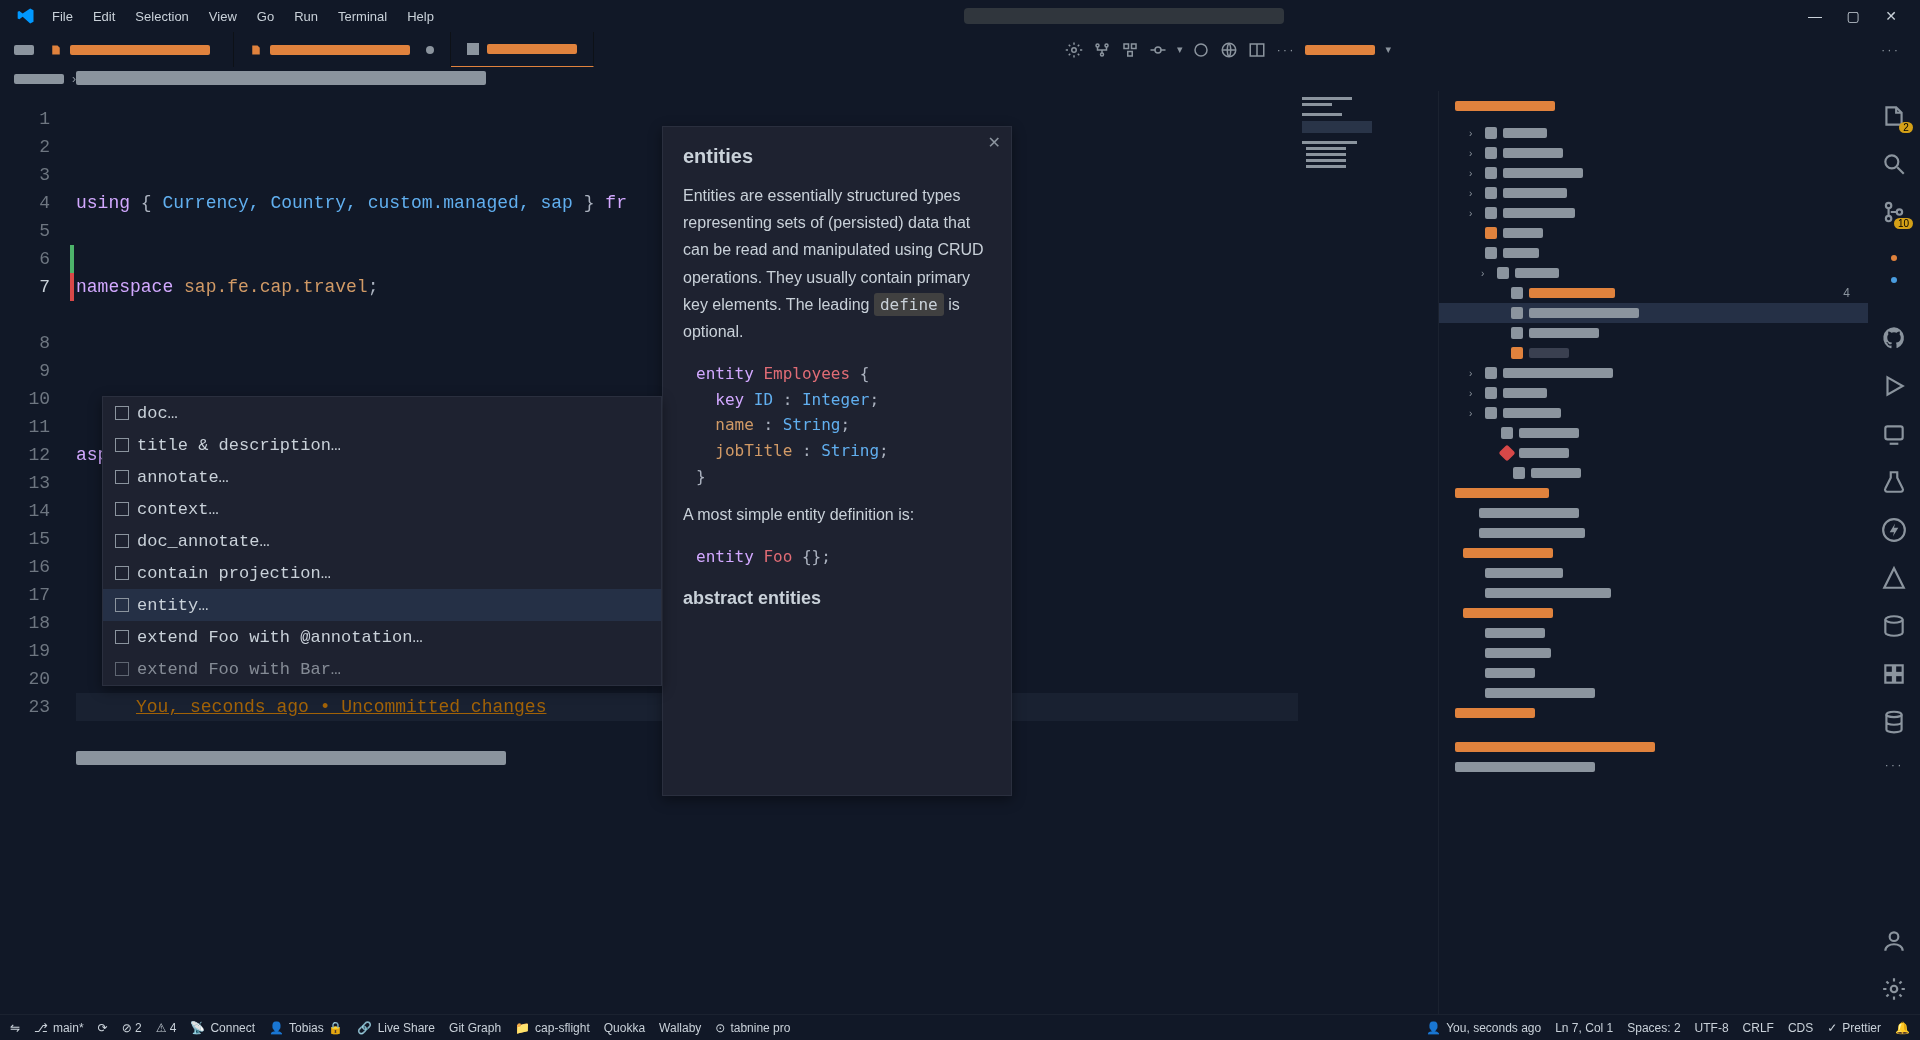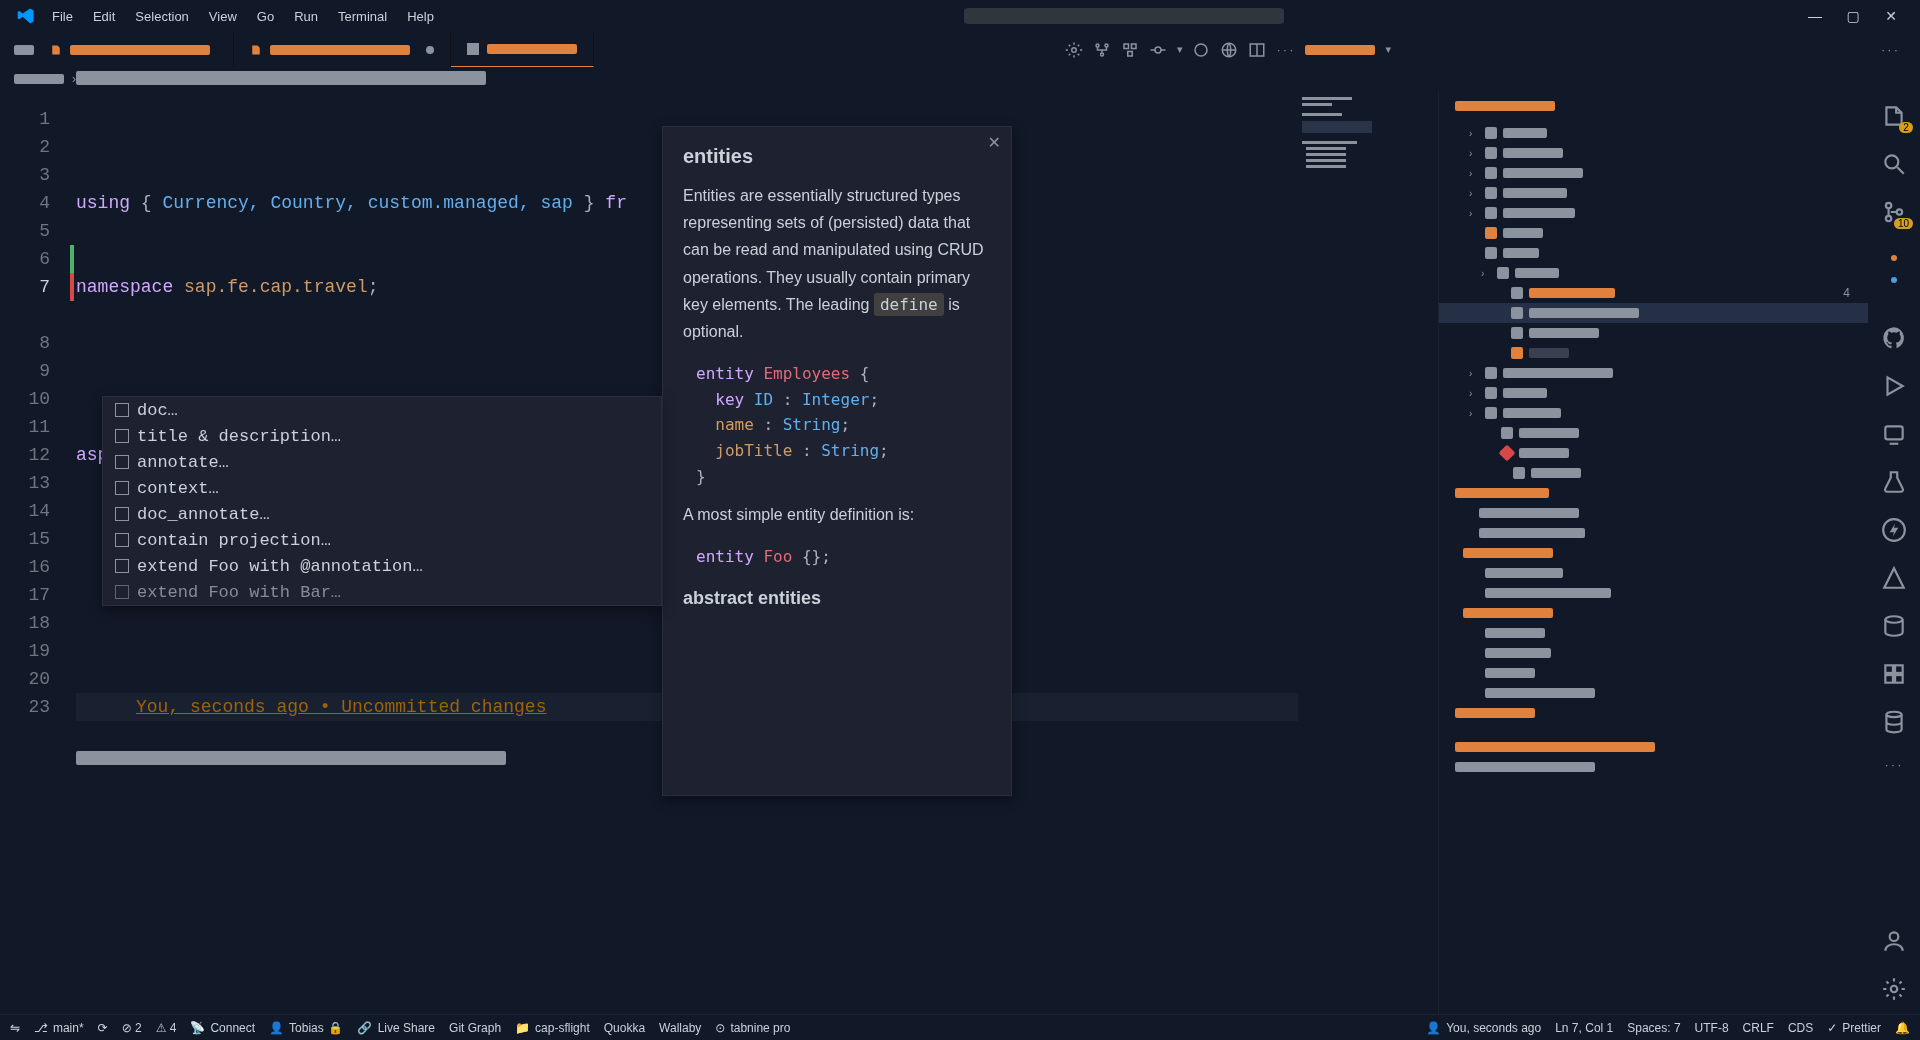--- a/index.html
+++ b/index.html
@@ -79,21 +79,21 @@
   position: absolute;
   top: 305px;
   left: 102px;
   width: 560px;
   background: #1e2230;
   border: 1px solid #2a2f3e;
   box-shadow: 0 4px 12px rgba(0,0,0,0.4);
   z-index: 10;
   font-size: 17px;
 }
-.suggest .item { padding: 1px 12px; display: flex; align-items: center; gap: 8px; height: 26px; cursor: pointer; }
+.suggest .item { padding: 16px 12px; display: flex; align-items: center; gap: 8px; height: 26px; cursor: pointer; }
 .suggest .item.active { background: #253046; }
 .suggest .sq { width: 14px; height: 14px; border: 1.5px solid #8b949e; }
 
 .doc-popup {
   position: absolute;
   top: 35px;
   left: 662px;
   width: 350px;
   height: 670px;
   background: #1e2230;
@@ -319,20 +319,24 @@
           <span>context…</span>
         </div>
       <div class="item">
           <span class="sq"></span>
           <span>doc_annotate…</span>
         </div>
       <div class="item">
           <span class="sq"></span>
           <span>contain projection…</span>
         </div>
+      <div class="item active">
+          <span class="sq"></span>
+          <span>entity…</span>
+        </div>
       <div class="item">
           <span class="sq"></span>
           <span>extend Foo with @annotation…</span>
         </div>
       <div class="item" style="opacity:0.6">
           <span class="sq"></span>
           <span>extend Foo with Bar…</span>
         </div>
     </div>
 
@@ -608,19 +612,19 @@
   <span class="sb">👤 <span>Tobias</span> <span>🔒</span></span>
   <span class="sb">🔗 <span>Live Share</span></span>
   <span class="sb">Git Graph</span>
   <span class="sb">📁 <span>cap-sflight</span></span>
   <span class="sb">Quokka</span>
   <span class="sb">Wallaby</span>
   <span class="sb">⊙ <span>tabnine pro</span></span>
   <span class="flex"></span>
   <span class="sb">👤 <span>You, seconds ago</span></span>
   <span class="sb">Ln 7, Col 1</span>
-  <span class="sb">Spaces: 7</span>
+  <span class="sb">Spaces: 2</span>
   <span class="sb">UTF-8</span>
   <span class="sb">CRLF</span>
   <span class="sb">CDS</span>
   <span class="sb">✓ <span>Prettier</span></span>
   <span class="sb">🔔</span>
 </div>
 
 </body></html>

